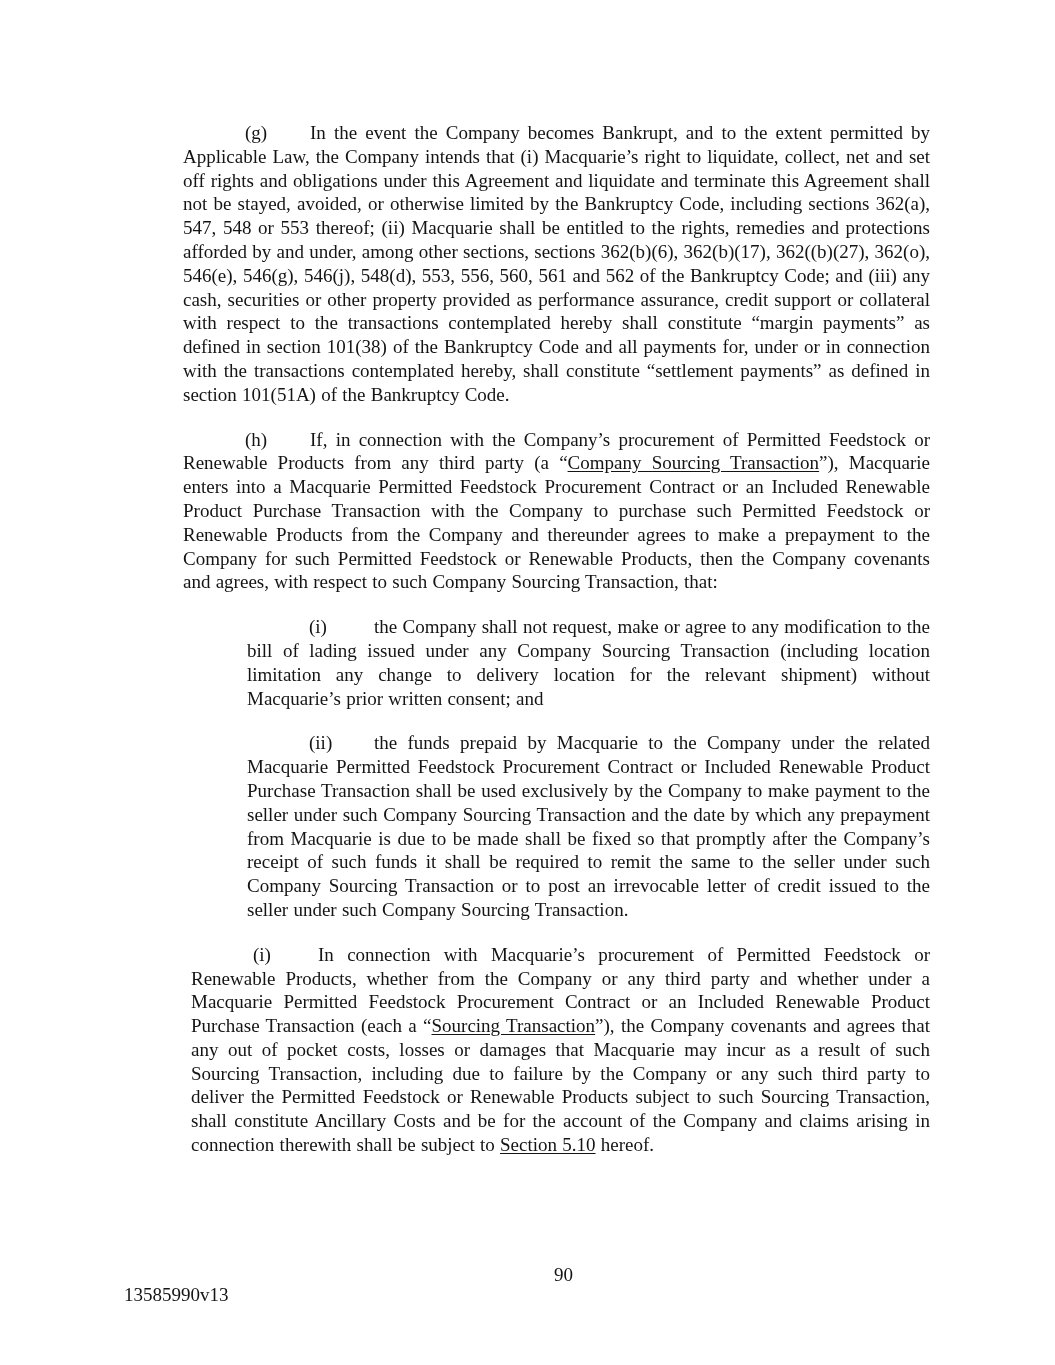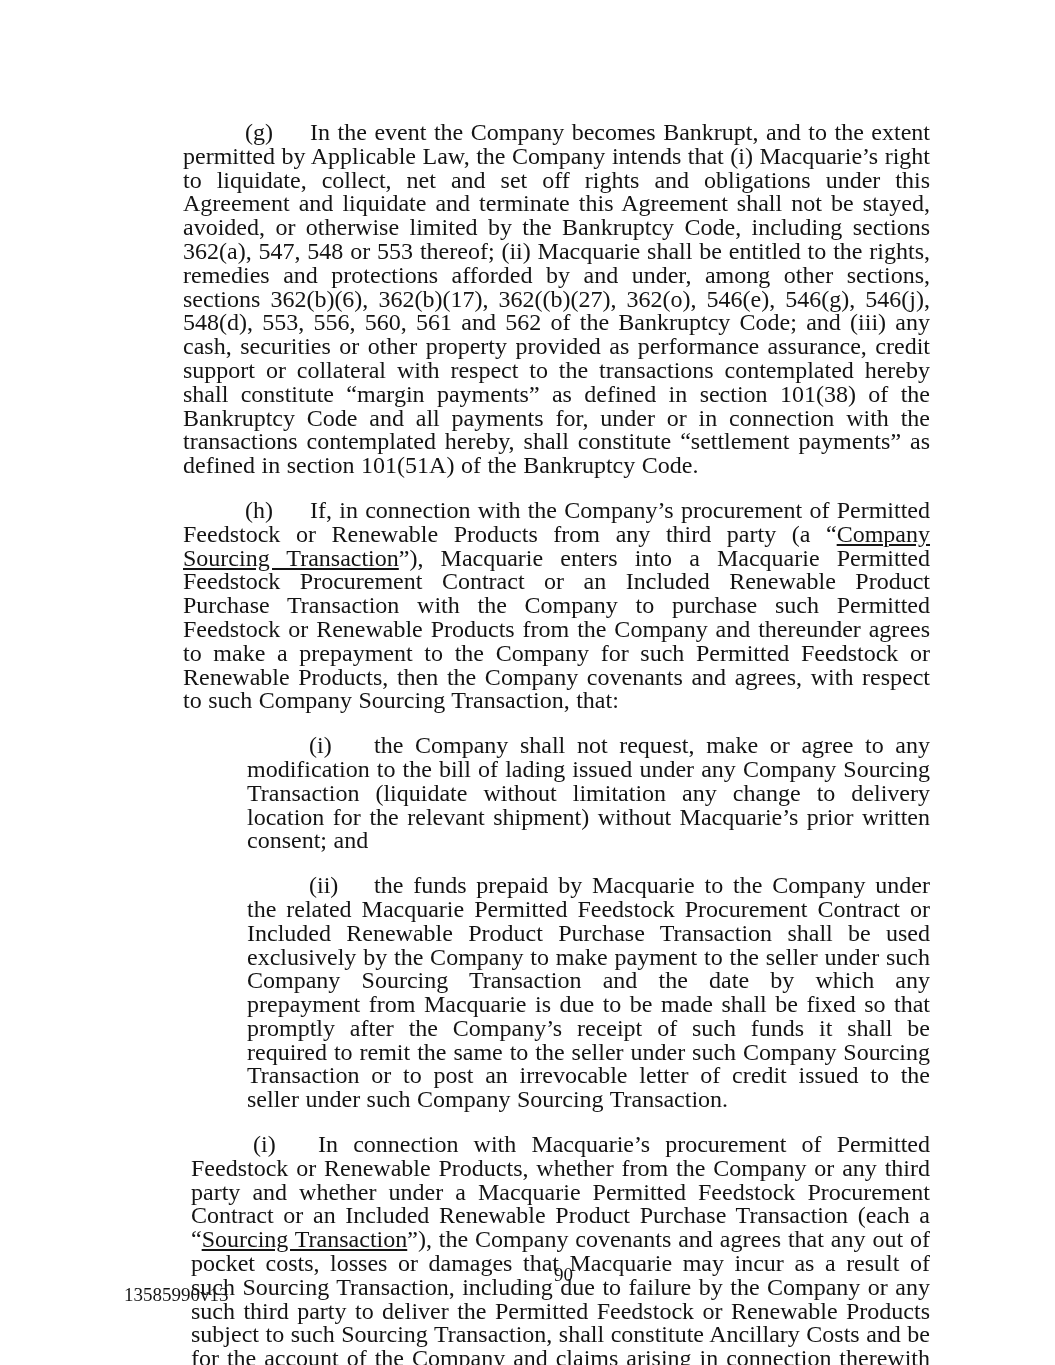--- a/index.html
+++ b/index.html
@@ -15,21 +15,21 @@
     color: #141414;
   }
   .page-body {
     position: absolute;
     left: 183px;
     top: 121px;
     width: 747px;
   }
   .para {
     margin: 0 0 21px 0;
-    font-size: 24px;
+    font-size: 19px;
     line-height: 23.8px;
     text-align: justify;
     text-indent: 62px;
     word-spacing: 0.5px;
   }
   .para:last-child { margin-bottom: 0; margin-left: 8px; }
   .plabel {
     display: inline-block;
     width: 65px;
     text-indent: 0;
@@ -60,21 +60,21 @@
 </style>
 </head>
 <body>
 
 <div class="page-body">
 
   <p class="para"><span class="plabel">(g)</span><span class="ptext"><span>In the event the Company becomes Bankrupt, and to the extent permitted by Applicable Law, the Company intends that (i) Macquarie’s right to liquidate, collect, net and set off rights and obligations under this Agreement and liquidate and terminate this Agreement shall not be stayed, avoided, or otherwise limited by the Bankruptcy Code, including sections 362(a), 547, 548 or 553 thereof; (ii) Macquarie shall be entitled to the rights, remedies and protections afforded by and under, among other sections, sections 362(b)(6), 362(b)(17), 362((b)(27), 362(o), 546(e), 546(g), 546(j), 548(d), 553, 556, 560, 561 and 562 of the Bankruptcy Code; and (iii) any cash, securities or other property provided as performance assurance, credit support or collateral with respect to the transactions contemplated hereby shall constitute “margin payments” as defined in section 101(38) of the Bankruptcy Code and all payments for, under or in connection with the transactions contemplated hereby, shall constitute “settlement payments” as defined in section 101(51A) of the Bankruptcy Code.</span></span></p>
 
   <p class="para"><span class="plabel">(h)</span><span class="ptext"><span>If, in connection with the Company’s procurement of Permitted Feedstock or Renewable Products from any third party (a “</span><u>Company Sourcing Transaction</u><span>”), Macquarie enters into a Macquarie Permitted Feedstock Procurement Contract or an Included Renewable Product Purchase Transaction with the Company to purchase such Permitted Feedstock or Renewable Products from the Company and thereunder agrees to make a prepayment to the Company for such Permitted Feedstock or Renewable Products, then the Company covenants and agrees, with respect to such Company Sourcing Transaction, that:</span></span></p>
 
-  <p class="para subpara"><span class="plabel">(i)</span><span class="ptext"><span>the Company shall not request, make or agree to any modification to the bill of lading issued under any Company Sourcing Transaction (liquidate without limitation any change to delivery location for the relevant shipment) without Macquarie’s prior written consent; and</span></span></p>
+  <p class="para subpara"><span class="plabel">(i)</span><span class="ptext"><span>the Company shall not request, make or agree to any modification to the bill of lading issued under any Company Sourcing Transaction (including location limitation any change to delivery location for the relevant shipment) without Macquarie’s prior written consent; and</span></span></p>
 
   <p class="para subpara"><span class="plabel">(ii)</span><span class="ptext"><span>the funds prepaid by Macquarie to the Company under the related Macquarie Permitted Feedstock Procurement Contract or Included Renewable Product Purchase Transaction shall be used exclusively by the Company to make payment to the seller under such Company Sourcing Transaction and the date by which any prepayment from Macquarie is due to be made shall be fixed so that promptly after the Company’s receipt of such funds it shall be required to remit the same to the seller under such Company Sourcing Transaction or to post an irrevocable letter of credit issued to the seller under such Company Sourcing Transaction.</span></span></p>
 
   <p class="para"><span class="plabel">(i)</span><span class="ptext"><span>In connection with Macquarie’s procurement of Permitted Feedstock or Renewable Products, whether from the Company or any third party and whether under a Macquarie Permitted Feedstock Procurement Contract or an Included Renewable Product Purchase Transaction (each a “</span><u>Sourcing Transaction</u><span>”), the Company covenants and agrees that any out of pocket costs, losses or damages that Macquarie may incur as a result of such Sourcing Transaction, including due to failure by the Company or any such third party to deliver the Permitted Feedstock or Renewable Products subject to such Sourcing Transaction, shall constitute Ancillary Costs and be for the account of the Company and claims arising in connection therewith shall be subject to </span><u>Section 5.10</u><span> hereof.</span></span></p>
 
 </div>
 
 <div class="page-number">90</div>
 <div class="doc-id">13585990v13</div>
 

